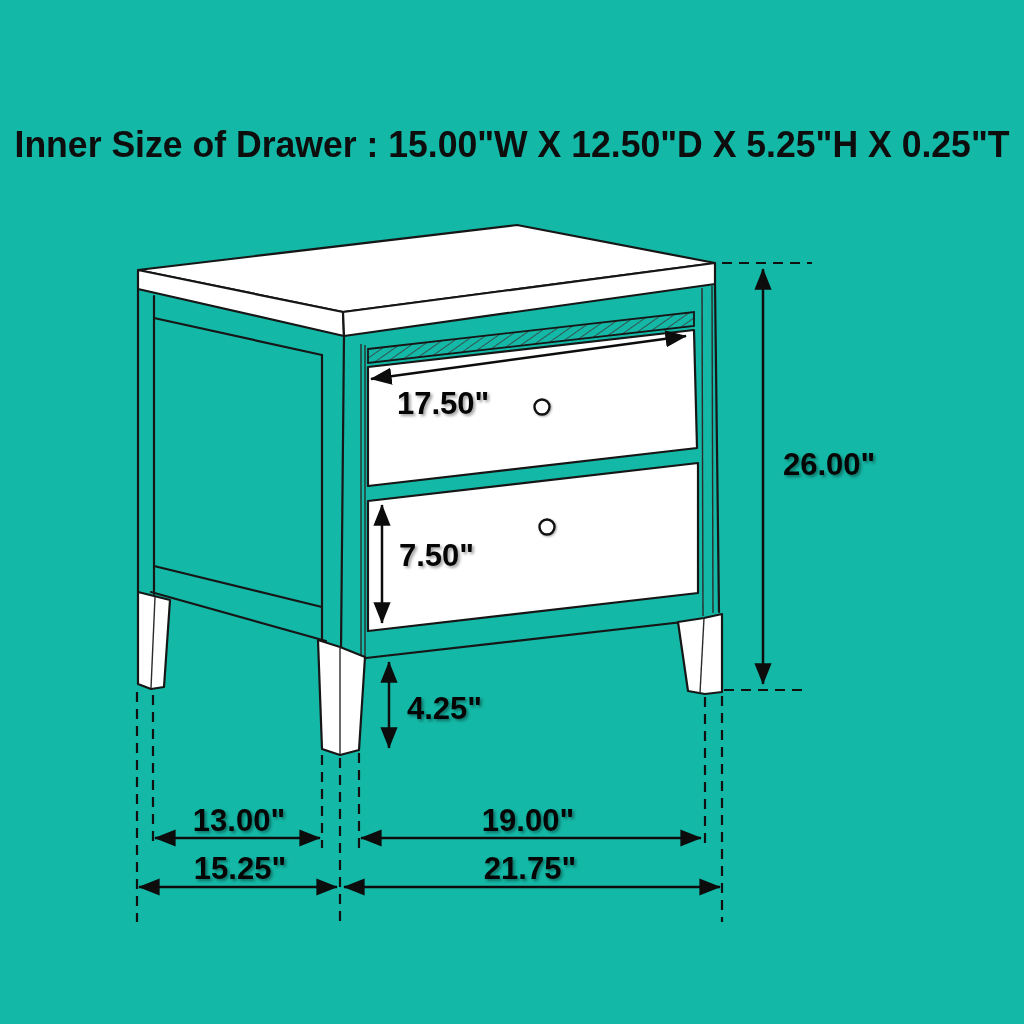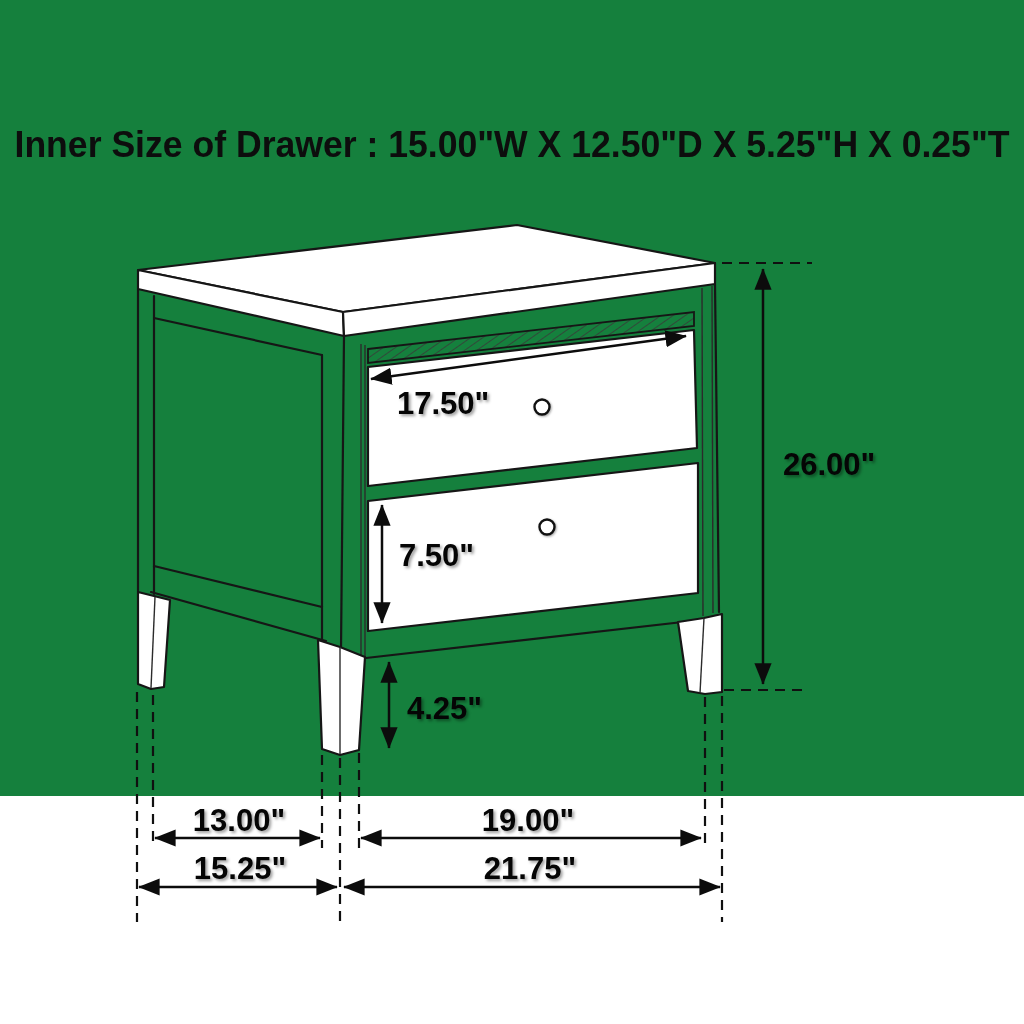--- a/index.html
+++ b/index.html
@@ -6,22 +6,22 @@
     margin: 0;
     padding: 0;
     width: 1024px;
     height: 1024px;
     background: #ffffff;
     overflow: hidden;
   }
   .stage {
     position: relative;
     width: 1024px;
-    height: 796px;
-    background: #15803d;
+    height: 1024px;
+    background: #14b8a6;
   }
   svg { display: block; }
 
   .title-text {
     font-family: "Liberation Sans", sans-serif;
     font-weight: 700;
     font-size: 36px;
     fill: #0d0d0d;
   }
   .dim-label {

